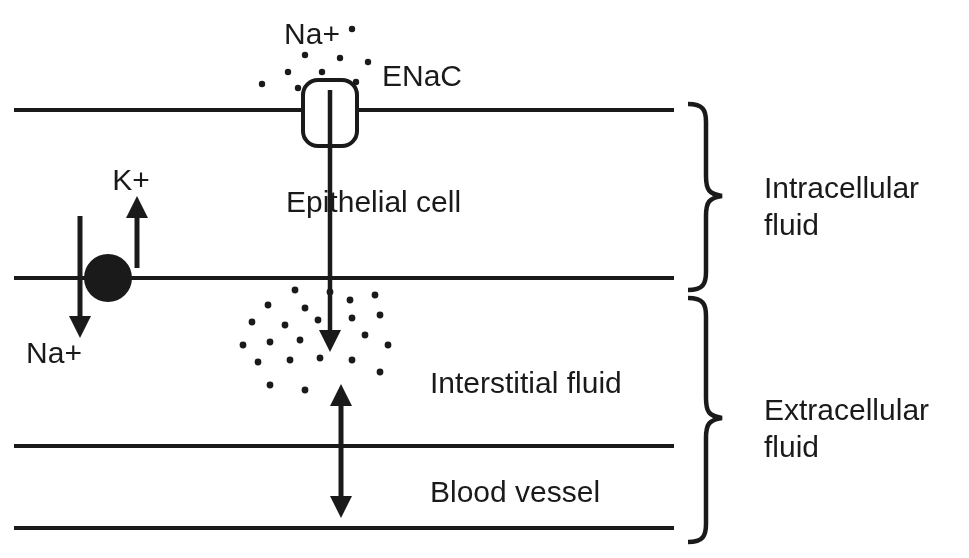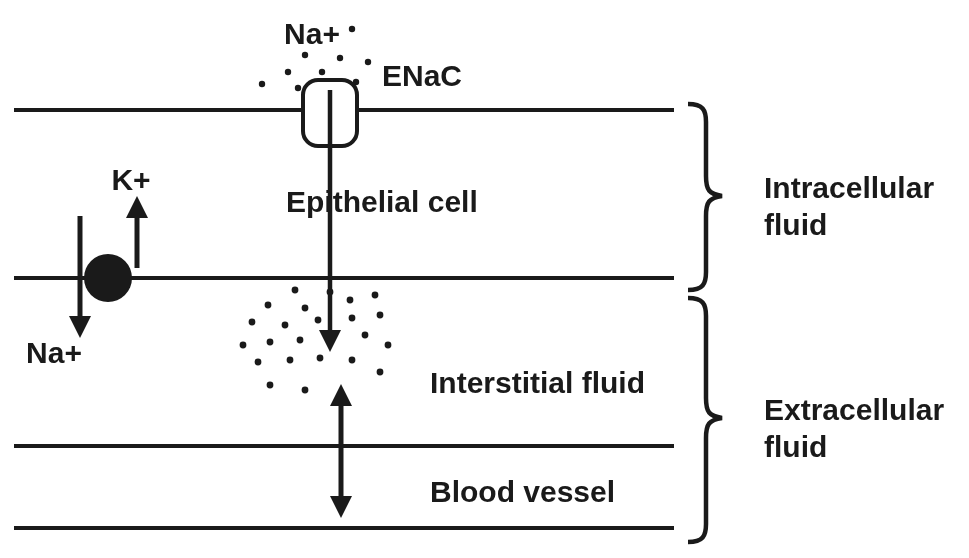--- a/index.html
+++ b/index.html
@@ -7,21 +7,20 @@
     padding: 0;
     background: #ffffff;
   }
   .stage {
     position: relative;
     width: 969px;
     height: 558px;
     background: #ffffff;
     font-family: "Liberation Sans", "DejaVu Sans", sans-serif;
     overflow: hidden;
-    font-weight: bold;
   }
   svg { display: block; }
   .ink-line { stroke: #1a1a1a; fill: none; }
   .ink-fill { fill: #1a1a1a; stroke: none; }
   .label {
     fill: #1a1a1a;
     font-family: "Liberation Sans", "DejaVu Sans", sans-serif;
     font-size: 30px;
   }
 </style>

